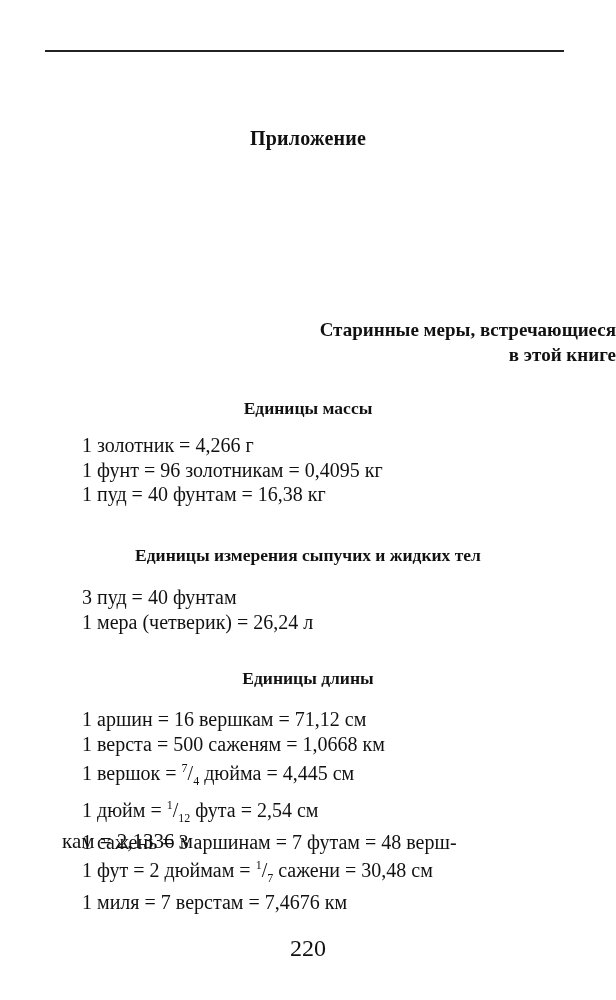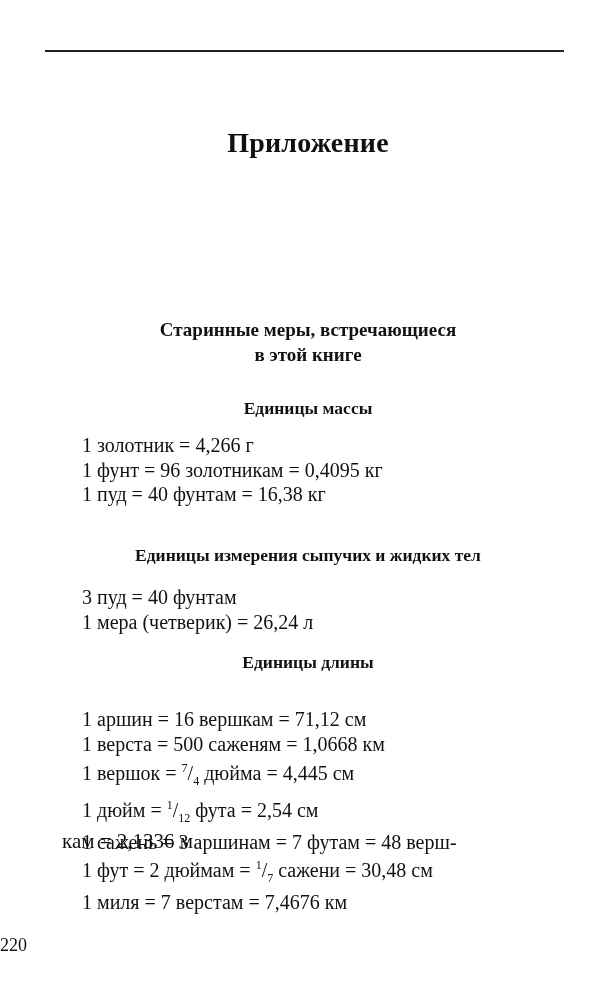--- a/index.html
+++ b/index.html
@@ -3,35 +3,35 @@
 <meta charset="utf-8">
 <style>
   html, body { margin:0; padding:0; background:#ffffff; }
   body {
     width:616px; height:1000px; position:relative; overflow:hidden;
     font-family:"Liberation Serif", "DejaVu Serif", serif; color:#111;
   }
   .rule { position:absolute; left:45px; top:50px; width:519px; height:2px; background:#222; }
   .chapter-title {
     position:absolute; left:0; width:616px; top:127px; text-align:center;
-    font-weight:bold; font-size:28px; letter-spacing:0.2px;
+    font-weight:bold; font-size:20px; letter-spacing:0.2px;
   }
   .section-title {
-    position:absolute; left:0; width:616px; top:317px; text-align:center;
+    position:absolute; left:0; width:616px; top:317px; text-align:right;
     font-weight:bold; font-size:19px; line-height:25px;
   }
   .sub {
     position:absolute; left:0; width:616px; text-align:center;
     font-weight:bold; font-size:17.5px;
   }
   .lines { position:absolute; left:82px; font-size:20px; line-height:24.5px; white-space:nowrap; }
   .line { display:block; }
   .frac { font-size:12px; }
   .wrap-cont { position:absolute; font-size:21px; line-height:24.5px; white-space:nowrap; }
-  .page-num { position:absolute; left:0; width:616px; top:935px; font-size:18px; }
+  .page-num { position:absolute; left:0; width:616px; top:935px; text-align:center; font-size:24px; }
 </style>
 </head>
 <body>
 
 <div class="rule"></div>
 
 <div class="chapter-title">Приложение</div>
 
 <div class="section-title">
   <div>Старинные меры, встречающиеся</div>
@@ -44,21 +44,21 @@
   <span class="line">1 фунт = 96 золотникам = 0,4095 кг</span>
   <span class="line">1 пуд = 40 фунтам = 16,38 кг</span>
 </div>
 
 <div class="sub" style="top:545px;">Единицы измерения сыпучих и жидких тел</div>
 <div class="lines" style="top:585px;">
   <span class="line">3 пуд = 40 фунтам</span>
   <span class="line">1 мера (четверик) = 26,24 л</span>
 </div>
 
-<div class="sub" style="top:652px;text-align:center;">Единицы длины</div>
+<div class="sub" style="top:668px;text-align:center;">Единицы длины</div>
 <div class="lines" style="top:707px;">
   <span class="line">1 аршин = 16 вершкам = 71,12 см</span>
   <span class="line">1 верста = 500 саженям = 1,0668 км</span>
   <span class="line"><span>1 вершок = </span><sup class="frac">7</sup>/<sub class="frac">4</sub><span> дюйма = 4,445 см</span></span>
   <span class="line"><span>1 дюйм = </span><sup class="frac">1</sup>/<sub class="frac">12</sub><span> фута = 2,54 см</span></span>
   <span class="line">1 сажень = 3 аршинам = 7 футам = 48 верш-</span>
 </div>
 <div class="wrap-cont" style="left:62px; top:829px;">кам = 2,1336 м</div>
 <div class="lines" style="top:853px;">
   <span class="line"><span>1 фут = 2 дюймам = </span><sup class="frac">1</sup>/<sub class="frac">7</sub><span> сажени = 30,48 см</span></span>

